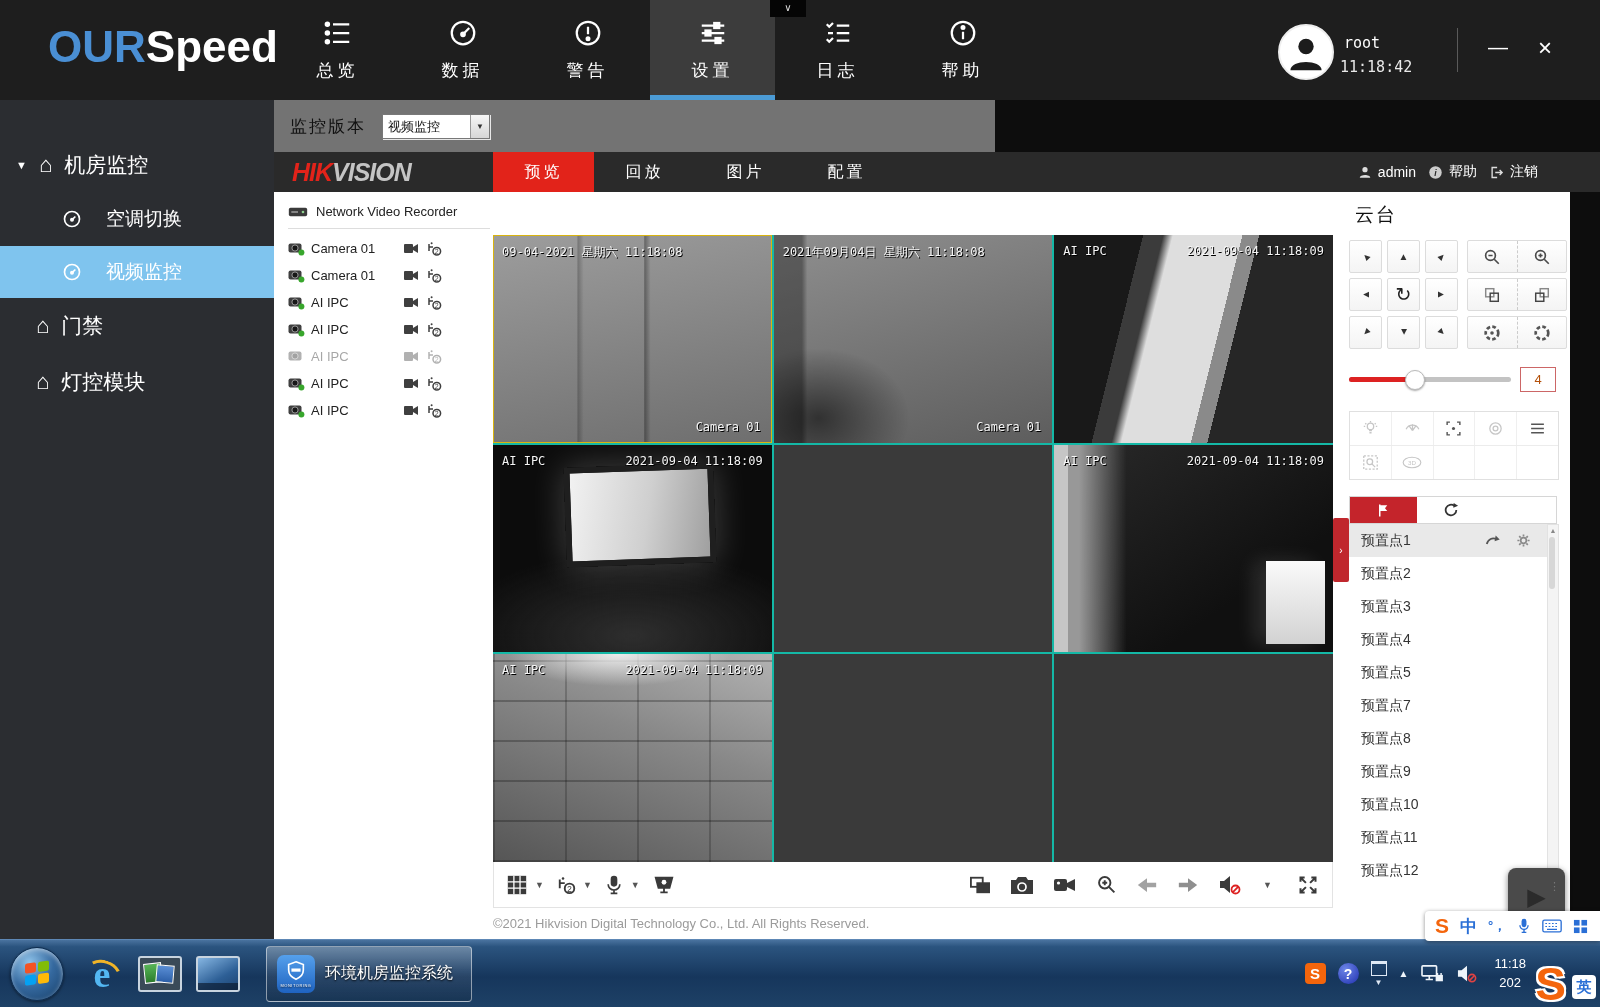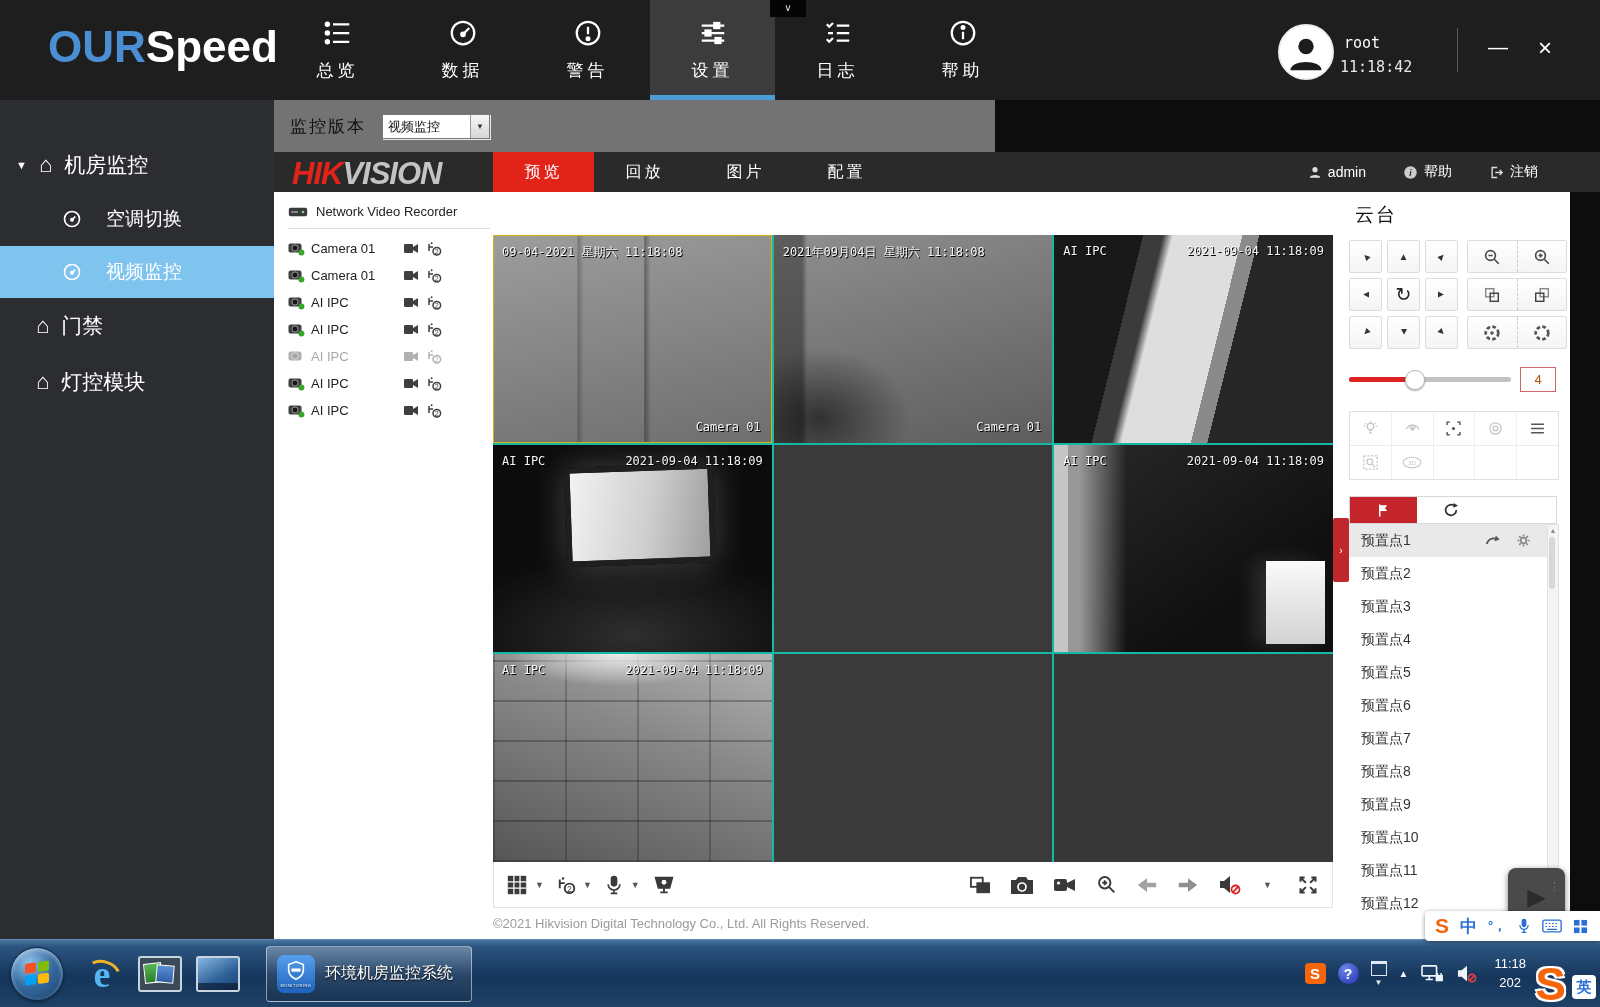--- a/index.html
+++ b/index.html
@@ -42,28 +42,28 @@
   .version-bar{position:absolute;left:0;top:0;width:721px;height:52px;background:#737373;display:flex;align-items:center;}
   .version-label{margin-left:16px;font-size:17px;color:#111;letter-spacing:2px;}
   .select{margin-left:16px;width:106px;height:23px;border:1px solid #787878;background:#fff;display:flex;cursor:pointer;
           box-shadow:1px 1px 0 #e8e8e8;}
   .select .val{flex:1;font-size:13px;padding:3px 0 0 5px;color:#111;}
   .select .btn{width:18px;background:linear-gradient(#f6f6f6,#d7d7d7);border-left:1px solid #999;
                display:flex;align-items:center;justify-content:center;font-size:8px;color:#333;}
   .band-dark{position:absolute;left:721px;top:0;width:605px;height:52px;background:#0d0d0d;}
 
   .hikbar{position:absolute;left:0;top:52px;width:1326px;height:40px;background:#2a2a2a;display:flex;align-items:stretch;}
-  .hik-logo{width:219px;display:flex;align-items:flex-end;padding-left:18px;box-sizing:border-box;
-            font-style:italic;font-weight:bold;font-size:31px;letter-spacing:-1px;}
+  .hik-logo{width:219px;display:flex;align-items:center;padding-left:18px;box-sizing:border-box;
+            font-style:italic;font-weight:bold;font-size:25px;letter-spacing:-1px;}
   .hik-logo .p1{color:#e2231a;}
   .hik-logo .p2{color:#c4c4c4;}
   .hik-tab{width:101px;display:flex;align-items:center;justify-content:center;color:#fff;font-size:16px;
            letter-spacing:3px;cursor:pointer;}
   .hik-tab.active{background:#e2231a;}
-  .hik-right{margin-left:auto;display:flex;align-items:center;gap:37px;padding-right:62px;color:#fff;font-size:14px;}
+  .hik-right{margin-left:auto;display:flex;align-items:center;gap:12px;padding-right:62px;color:#fff;font-size:14px;}
   .hik-right .lnk{display:flex;align-items:center;gap:6px;cursor:pointer;}
 
   .hikbody{position:absolute;left:0;top:92px;width:1326px;height:748px;background:#fff;}
   .right-black{position:absolute;right:0;top:0;width:30px;height:748px;background:#0d0d0d;}
 
   
   .tree{position:absolute;left:14px;top:12px;width:202px;}
   .tree-head{display:flex;align-items:center;gap:8px;font-size:13px;color:#222;}
   .tree-hr{border:none;border-top:1px solid #ddd;margin:9px 0 6px 0;}
   .ch-row{display:flex;align-items:center;height:27px;gap:6px;font-size:13px;color:#222;cursor:pointer;}
@@ -849,23 +849,20 @@
         <div class="prow">
             <span>预置点3</span>
           </div>
         <div class="prow">
             <span>预置点4</span>
           </div>
         <div class="prow">
             <span>预置点5</span>
           </div>
         <div class="prow">
-            <span>预置点6</span>
-          </div>
-        <div class="prow">
             <span>预置点7</span>
           </div>
         <div class="prow">
             <span>预置点8</span>
           </div>
         <div class="prow">
             <span>预置点9</span>
           </div>
         <div class="prow">
             <span>预置点10</span>

